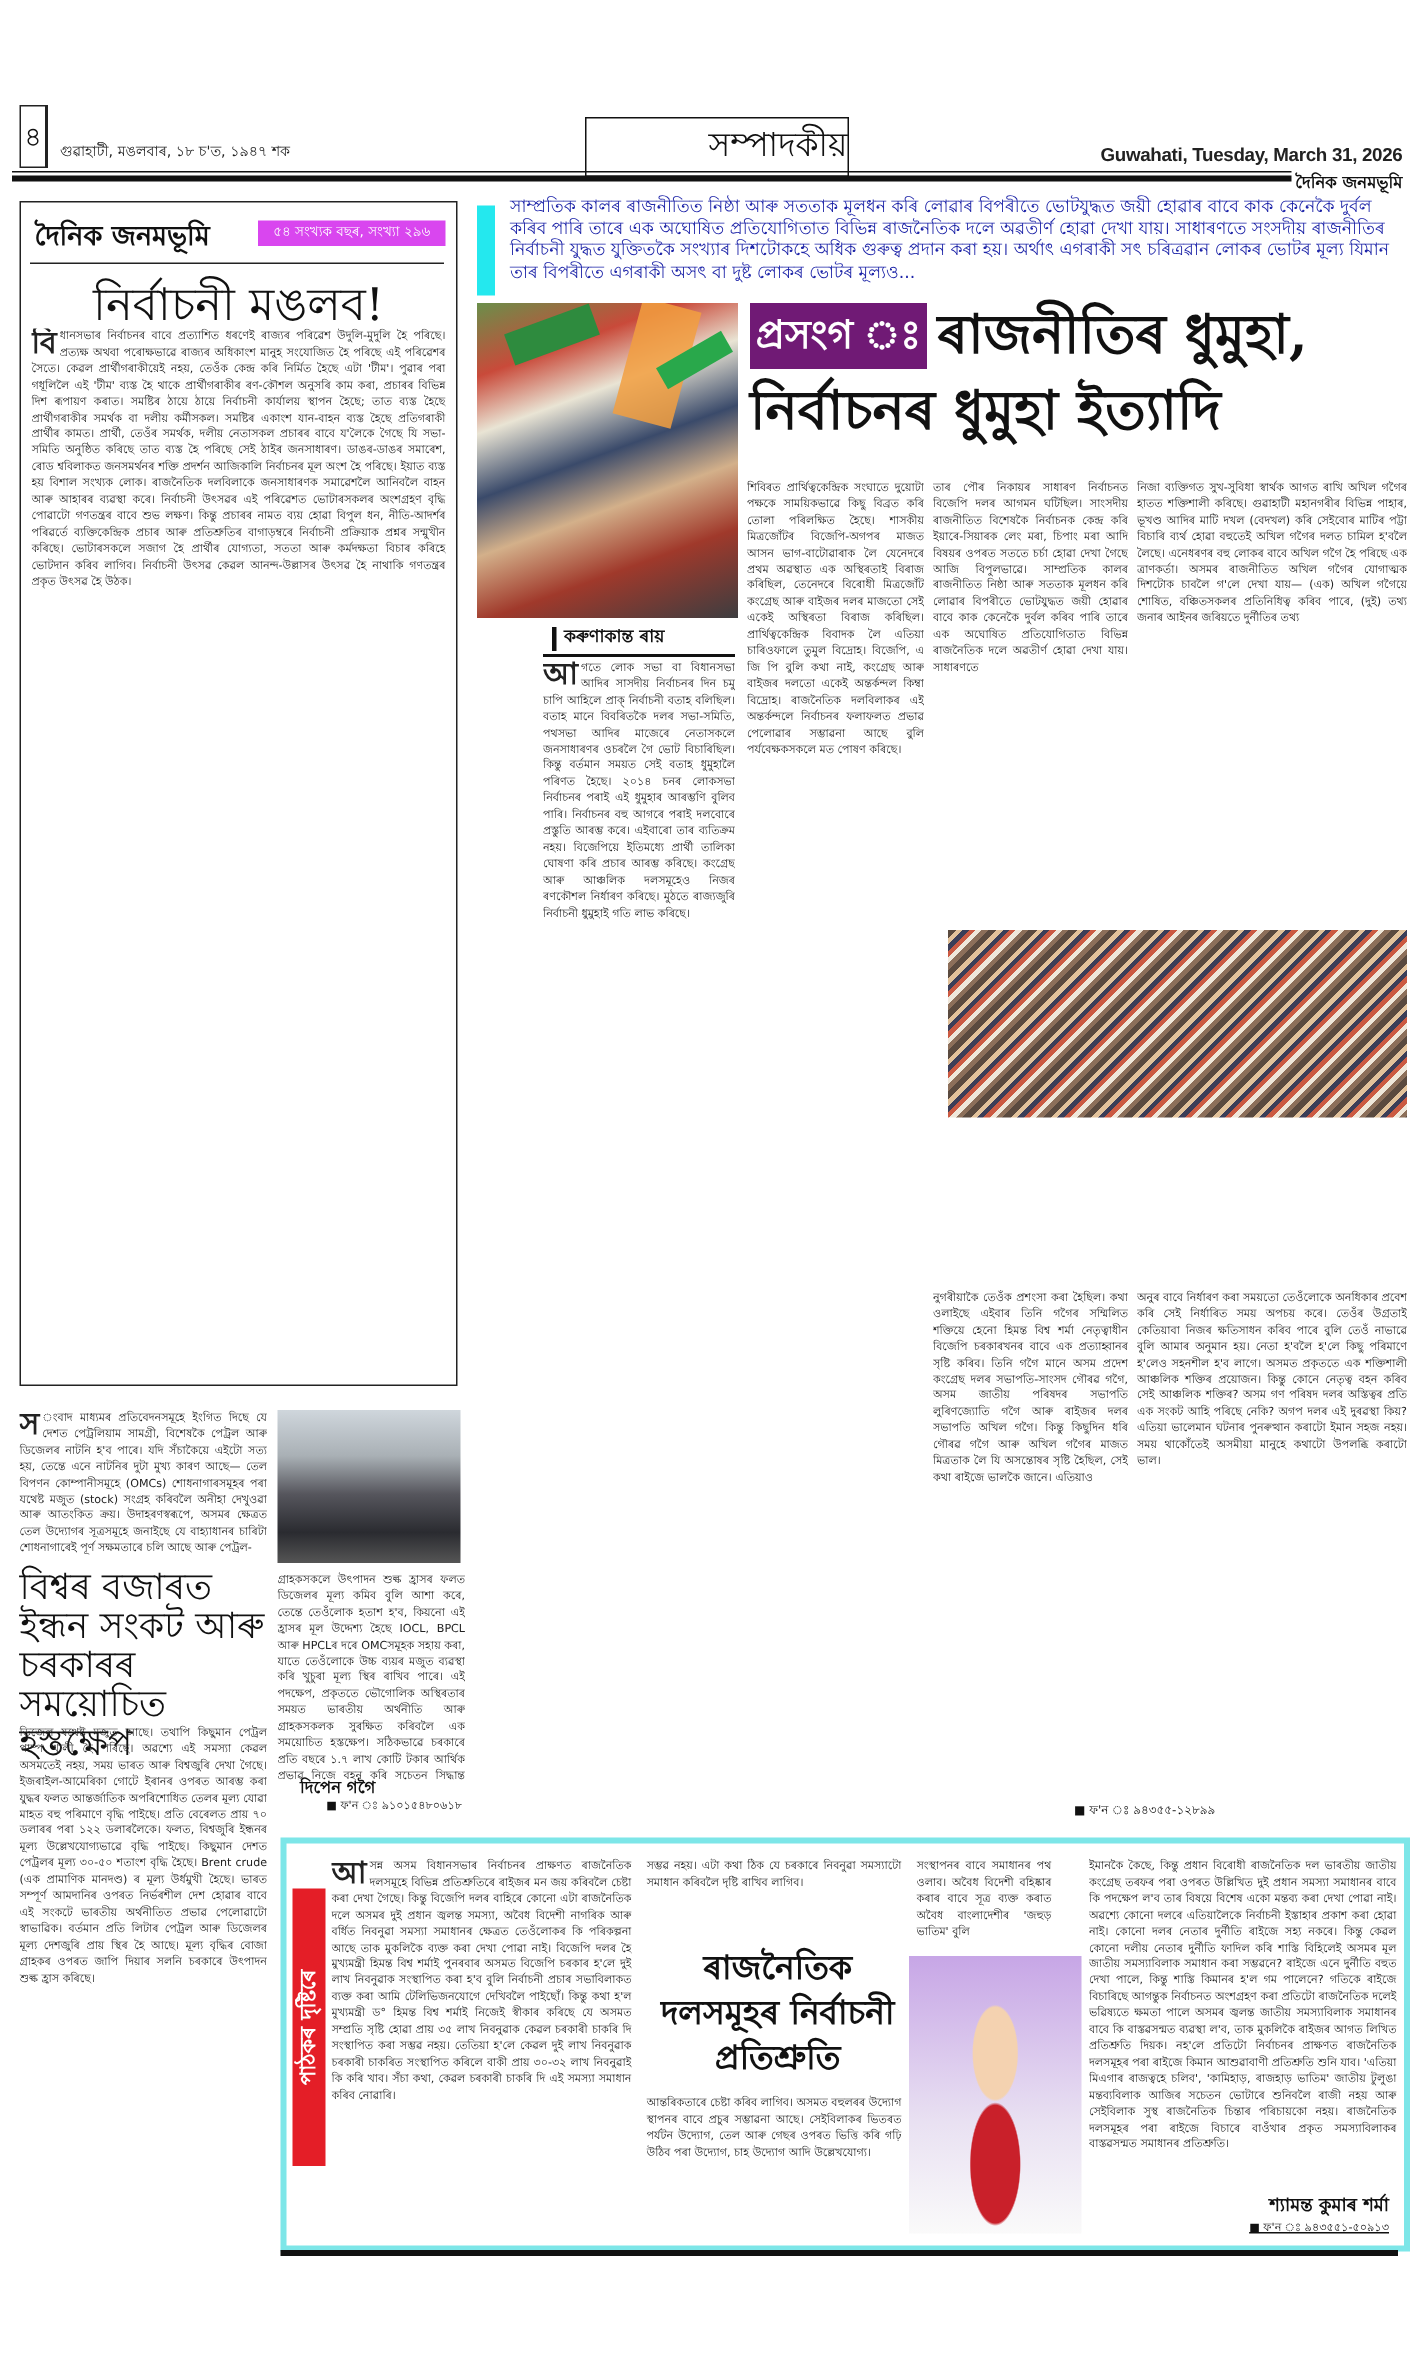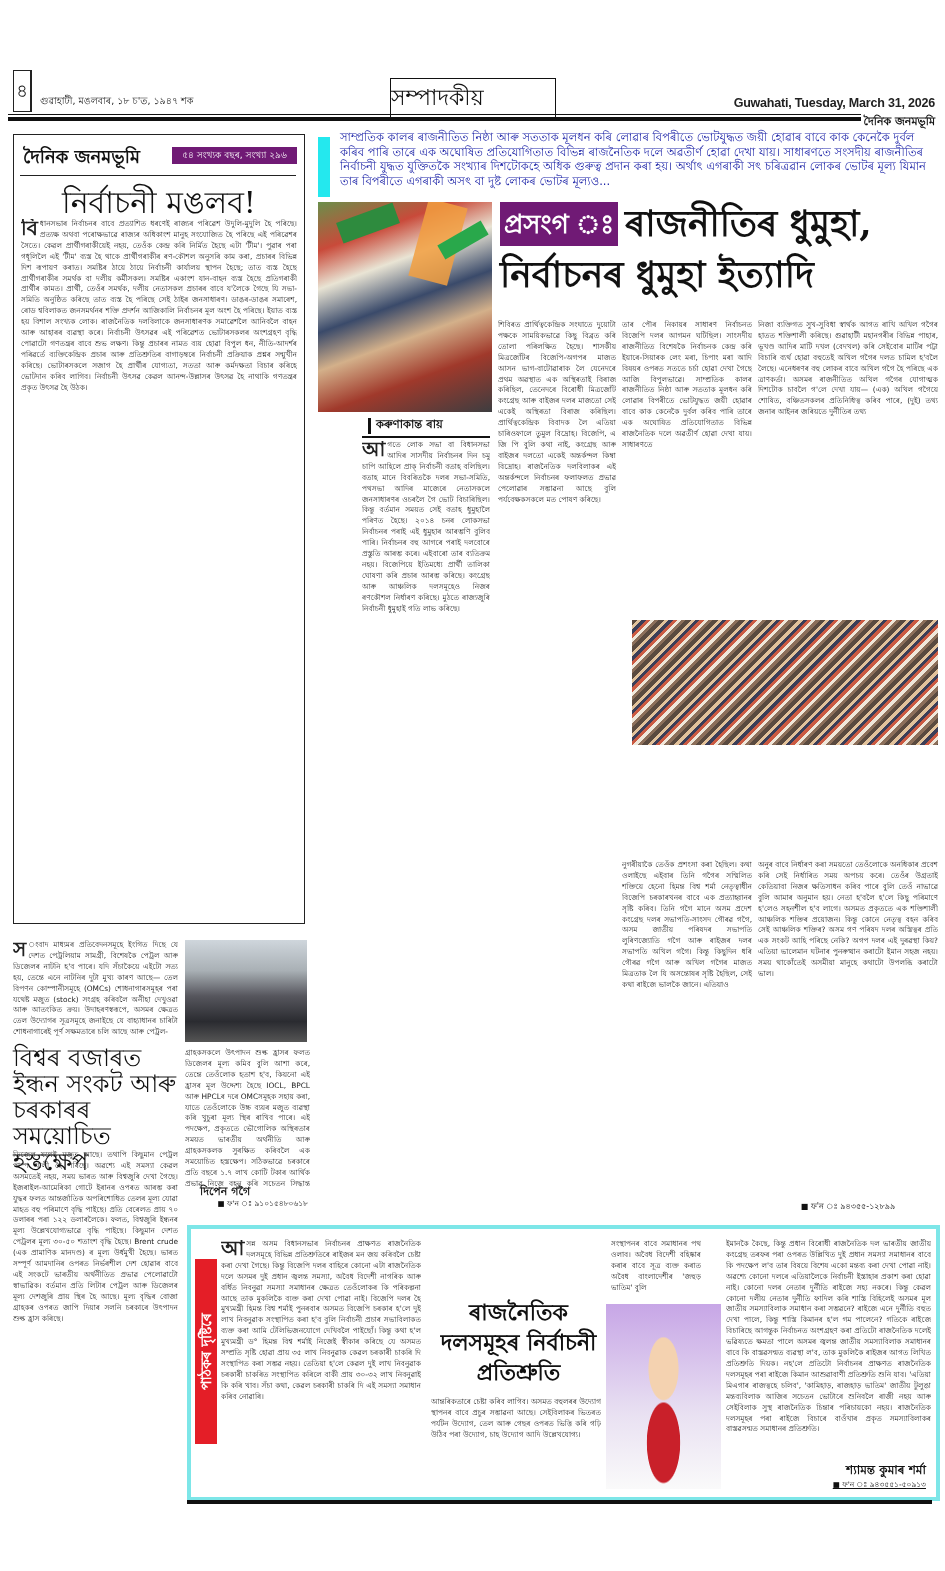--- a/index.html
+++ b/index.html
@@ -6,31 +6,31 @@
   body { width:945px; height:1571px; position:relative; overflow:hidden;
          font-family:"DejaVu Sans", sans-serif; color:#111; }
   .abs { position:absolute; }
 
   
   .page-num { left:13px; top:70px; width:16px; height:40px; border:1px solid #222;
               border-right:2px solid #222; font-size:18px; line-height:40px; text-align:center;
               font-family:"Liberation Sans", sans-serif; }
   .date-bn { left:40px; top:94px; font-size:9.5px; color:#222; }
   .section-box { left:217px; top:78px; width:88px; height:38px; border:1.5px solid #111;
-                 font-family:"DejaVu Serif", serif; font-size:23px; line-height:38px; text-align:left; font-weight:bold; }
+                 font-family:"DejaVu Serif", serif; font-size:23px; line-height:38px; text-align:right; font-weight:bold;padding-left:10px; }
   .section-box.wide { left:390px; width:164px; font-weight:normal; font-size:22px; }
   .date-en { right:10px; top:96px; font-family:"Liberation Sans", sans-serif; font-size:12.5px; font-weight:bold; color:#222; letter-spacing:-0.2px; }
   .rule-thick { left:8px; top:117px; width:905px; height:4px; background:#111; }
   .rule-thin { left:8px; top:114px; width:905px; height:1px; background:#111; }
   .brand-tag { right:10px; top:113px; font-size:11px; font-weight:bold; background:#fff; padding-left:3px; }
 
   
   .editorial { left:13px; top:134px; width:290px; height:788px; border:1px solid #222; }
   .ed-brand { left:9px; top:8px; font-family:"DejaVu Serif", serif; font-size:18px; font-weight:bold; }
-  .ed-issue { left:158px; top:12px; width:125px; height:17px; background:#701a75; color:#fff;
+  .ed-issue { left:158px; top:12px; width:125px; height:17px; background:#d946ef; color:#fff;
               font-size:9px; line-height:17px; text-align:center; }
   .ed-rule { left:6px; top:40px; width:276px; height:1px; background:#222; }
   .ed-title { left:0; top:44px; width:290px; text-align:center; font-family:"DejaVu Serif", serif; font-size:30px; }
   .body-text { font-size:7.4px; line-height:10.9px; color:#222; text-align:justify; }
   .drop { font-size:20px; font-weight:bold; float:left; line-height:18px; margin-right:2px; font-family:"DejaVu Serif", serif; }
   .ed-body { left:7px; top:84px; width:276px; height:700px; overflow:hidden; }
 
   
   .stand-bar { left:318px; top:137px; width:12px; height:60px; background:#24e8ee; }
   .stand-text { left:340px; top:130px; width:600px; font-size:11.5px; line-height:14.6px; color:#1d24a8; }
@@ -122,37 +122,38 @@
 
 <div class="abs col1 body-text">
   <span class="drop">আ</span><span>গতে লোক সভা বা বিধানসভা আদিৰ সাসদীয় নিৰ্বাচনৰ দিন চমু চাপি আহিলে প্ৰাক্ নিৰ্বাচনী বতাহ বলিছিল। বতাহ মানে বিবৰিতকৈ দলৰ সভা-সমিতি, পথসভা আদিৰ মাজেৰে নেতাসকলে জনসাধাৰণৰ ওচৰলৈ গৈ ভোট বিচাৰিছিল। কিন্তু বৰ্তমান সময়ত সেই বতাহ ধুমুহালৈ পৰিণত হৈছে। ২০১৪ চনৰ লোকসভা নিৰ্বাচনৰ পৰাই এই ধুমুহাৰ আৰম্ভণি বুলিব পাৰি। নিৰ্বাচনৰ বহু আগৰে পৰাই দলবোৰে প্ৰস্তুতি আৰম্ভ কৰে। এইবাৰো তাৰ ব্যতিক্ৰম নহয়। বিজেপিয়ে ইতিমধ্যে প্ৰাৰ্থী তালিকা ঘোষণা কৰি প্ৰচাৰ আৰম্ভ কৰিছে। কংগ্ৰেছ আৰু আঞ্চলিক দলসমূহেও নিজৰ ৰণকৌশল নিৰ্ধাৰণ কৰিছে। মুঠতে ৰাজ্যজুৰি নিৰ্বাচনী ধুমুহাই গতি লাভ কৰিছে।</span>
 </div>
 <div class="abs col2 body-text">শিবিৰত প্ৰাৰ্থিত্বকেন্দ্ৰিক সংঘাতে দুয়োটা পক্ষকে সাময়িকভাৱে কিছু বিব্ৰত কৰি তোলা পৰিলক্ষিত হৈছে। শাসকীয় মিত্ৰজোঁটৰ বিজেপি-অগপৰ মাজত আসন ভাগ-বাটোৱাৰাক লৈ যেনেদৰে প্ৰথম অৱস্থাত এক অস্থিৰতাই বিৰাজ কৰিছিল, তেনেদৰে বিৰোধী মিত্ৰজোঁট কংগ্ৰেছ আৰু বাইজৰ দলৰ মাজতো সেই একেই অস্থিৰতা বিৰাজ কৰিছিল। প্ৰাৰ্থিত্বকেন্দ্ৰিক বিবাদক লৈ এতিয়া চাৰিওফালে তুমুল বিদ্ৰোহ। বিজেপি, এ জি পি বুলি কথা নাই, কংগ্ৰেছ আৰু বাইজৰ দলতো একেই অন্তৰ্কন্দল কিম্বা বিদ্ৰোহ। ৰাজনৈতিক দলবিলাকৰ এই অন্তৰ্কন্দলে নিৰ্বাচনৰ ফলাফলত প্ৰভাৱ পেলোৱাৰ সম্ভাৱনা আছে বুলি পৰ্যবেক্ষকসকলে মত পোষণ কৰিছে।</div>
 <div class="abs col3 body-text">তাৰ পৌৰ নিকায়ৰ সাধাৰণ নিৰ্বাচনত বিজেপি দলৰ আগমন ঘটিছিল। সাংসদীয় ৰাজনীতিত বিশেষকৈ নিৰ্বাচনক কেন্দ্ৰ কৰি ইয়াৰে-সিয়াৰক লেং মৰা, চিপাং মৰা আদি বিষয়ৰ ওপৰত সততে চৰ্চা হোৱা দেখা গৈছে আজি বিপুলভাৱে। সাম্প্ৰতিক কালৰ ৰাজনীতিত নিষ্ঠা আৰু সততাক মূলধন কৰি লোৱাৰ বিপৰীতে ভোটযুদ্ধত জয়ী হোৱাৰ বাবে কাক কেনেকৈ দুৰ্বল কৰিব পাৰি তাৰে এক অঘোষিত প্ৰতিযোগিতাত বিভিন্ন ৰাজনৈতিক দলে অৱতীৰ্ণ হোৱা দেখা যায়। সাধাৰণতে</div>
 <div class="abs col4 body-text">নিজা ব্যক্তিগত সুখ-সুবিধা স্বাৰ্থক আগত ৰাখি অখিল গগৈৰ হাতত শক্তিশালী কৰিছে। গুৱাহাটী মহানগৰীৰ বিভিন্ন পাহাৰ, ভূখণ্ড আদিৰ মাটি দখল (বেদখল) কৰি সেইবোৰ মাটিৰ পট্টা বিচাৰি ব্যৰ্থ হোৱা বহুতেই অখিল গগৈৰ দলত চামিল হ'বলৈ লৈছে। এনেধৰণৰ বহু লোকৰ বাবে অখিল গগৈ হৈ পৰিছে এক ত্ৰাণকৰ্তা। অসমৰ ৰাজনীতিত অখিল গগৈৰ যোগাত্মক দিশটোক চাবলৈ গ'লে দেখা যায়— (এক) অখিল গগৈয়ে শোষিত, বঞ্চিতসকলৰ প্ৰতিনিধিত্ব কৰিব পাৰে, (দুই) তথ্য জনাৰ আইনৰ জৰিয়তে দুৰ্নীতিৰ তথ্য</div>
 <div class="abs crowd-proxy"></div>
 <div class="abs col3b body-text">নুগৰীয়াকৈ তেওঁক প্ৰশংসা কৰা হৈছিল। কথা ওলাইছে এইবাৰ তিনি গগৈৰ সম্মিলিত শক্তিয়ে হেনো হিমন্ত বিশ্ব শৰ্মা নেতৃত্বাধীন বিজেপি চৰকাৰখনৰ বাবে এক প্ৰত্যাহ্বানৰ সৃষ্টি কৰিব। তিনি গগৈ মানে অসম প্ৰদেশ কংগ্ৰেছ দলৰ সভাপতি-সাংসদ গৌৰৱ গগৈ, অসম জাতীয় পৰিষদৰ সভাপতি লুৰিণজ্যোতি গগৈ আৰু ৰাইজৰ দলৰ সভাপতি অখিল গগৈ। কিন্তু কিছুদিন ধৰি গৌৰৱ গগৈ আৰু অখিল গগৈৰ মাজত মিত্ৰতাক লৈ যি অসন্তোষৰ সৃষ্টি হৈছিল, সেই কথা ৰাইজে ভালকৈ জানে। এতিয়াও</div>
 <div class="abs col4b body-text">অনুৰ বাবে নিৰ্ধাৰণ কৰা সময়তো তেওঁলোকে অনধিকাৰ প্ৰবেশ কৰি সেই নিৰ্ধাৰিত সময় অপচয় কৰে। তেওঁৰ উগ্ৰতাই কেতিয়াবা নিজৰ ক্ষতিসাধন কৰিব পাৰে বুলি তেওঁ নাভাৱে বুলি আমাৰ অনুমান হয়। নেতা হ'বলৈ হ'লে কিছু পৰিমাণে হ'লেও সহনশীল হ'ব লাগে। অসমত প্ৰকৃততে এক শক্তিশালী আঞ্চলিক শক্তিৰ প্ৰয়োজন। কিন্তু কোনে নেতৃত্ব বহন কৰিব সেই আঞ্চলিক শক্তিৰ? অসম গণ পৰিষদ দলৰ অস্তিত্বৰ প্ৰতি এক সংকট আহি পৰিছে নেকি? অগপ দলৰ এই দুৰৱস্থা কিয়? এতিয়া ভালেমান ঘটনাৰ পুনৰুত্থান কৰাটো ইমান সহজ নহয়। সময় থাকোঁতেই অসমীয়া মানুহে কথাটো উপলব্ধি কৰাটো ভাল।</div>
-<div class="abs" style="left:758px;top:1200px;width:180px;text-align:center;font-size:8px;">■ ফ'ন ঃ ৯৪৩৫৫-১২৮৯৯</div>
+<div class="abs" style="left:716px;top:1200px;width:180px;text-align:left;font-size:8px;">■ ফ'ন ঃ ৯৪৩৫৫-১২৮৯৯</div>
 
 <div class="abs body-text" style="left:13px;top:940px;width:165px;height:100px;overflow:hidden;">
   <span class="drop">স</span><span>ংবাদ মাধ্যমৰ প্ৰতিবেদনসমূহে ইংগিত দিছে যে দেশত পেট্ৰলিয়াম সামগ্ৰী, বিশেষকৈ পেট্ৰল আৰু ডিজেলৰ নাটনি হ'ব পাৰে। যদি সঁচাকৈয়ে এইটো সত্য হয়, তেন্তে এনে নাটনিৰ দুটা মুখ্য কাৰণ আছে— তেল বিপণন কোম্পানীসমূহে (OMCs) শোধনাগাৰসমূহৰ পৰা যথেষ্ট মজুত (stock) সংগ্ৰহ কৰিবলৈ অনীহা দেখুওৱা আৰু আতংকিত ক্ৰয়। উদাহৰণস্বৰূপে, অসমৰ ক্ষেত্ৰত তেল উদ্যোগৰ সূত্ৰসমূহে জনাইছে যে বাহ্যাধানৰ চাৰিটা শোধনাগাৰেই পূৰ্ণ সক্ষমতাৰে চলি আছে আৰু পেট্ৰল-</span>
 </div>
 <div class="abs fuel-photo"></div>
 <div class="abs" style="left:13px;top:1045px;width:165px;text-align:left;font-family:'DejaVu Serif',serif;font-size:24px;font-weight:normal;line-height:26px;">বিশ্বৰ বজাৰত ইন্ধন সংকট আৰু চৰকাৰৰ সময়োচিত হস্তক্ষেপ</div>
 <div class="abs body-text" style="left:13px;top:1150px;width:165px;height:415px;overflow:hidden;">ডিজেল যথেষ্ট মজুত আছে। তথাপি কিছুমান পেট্ৰল পাম্প খালী হৈ পৰিছে। অৱশ্যে এই সমস্যা কেৱল অসমতেই নহয়, সময় ভাৰত আৰু বিশ্বজুৰি দেখা গৈছে। ইজৰাইল-আমেৰিকা গোটে ইৰানৰ ওপৰত আৰম্ভ কৰা যুদ্ধৰ ফলত আন্তৰ্জাতিক অপৰিশোধিত তেলৰ মূল্য যোৱা মাহত বহু পৰিমাণে বৃদ্ধি পাইছে। প্ৰতি বেৰেলত প্ৰায় ৭০ ডলাৰৰ পৰা ১২২ ডলাৰলৈকে। ফলত, বিশ্বজুৰি ইন্ধনৰ মূল্য উল্লেখযোগ্যভাৱে বৃদ্ধি পাইছে। কিছুমান দেশত পেট্ৰলৰ মূল্য ৩০-৫০ শতাংশ বৃদ্ধি হৈছে। Brent crude (এক প্ৰামাণিক মানদণ্ড) ৰ মূল্য উৰ্ধমুখী হৈছে। ভাৰত সম্পূৰ্ণ আমদানিৰ ওপৰত নিৰ্ভৰশীল দেশ হোৱাৰ বাবে এই সংকটে ভাৰতীয় অৰ্থনীতিত প্ৰভাৱ পেলোৱাটো স্বাভাৱিক। বৰ্তমান প্ৰতি লিটাৰ পেট্ৰল আৰু ডিজেলৰ মূল্য দেশজুৰি প্ৰায় স্থিৰ হৈ আছে। মূল্য বৃদ্ধিৰ বোজা গ্ৰাহকৰ ওপৰত জাপি দিয়াৰ সলনি চৰকাৰে উৎপাদন শুল্ক হ্ৰাস কৰিছে।</div>
 <div class="abs fuel-right body-text">গ্ৰাহকসকলে উৎপাদন শুল্ক হ্ৰাসৰ ফলত ডিজেলৰ মূল্য কমিব বুলি আশা কৰে, তেন্তে তেওঁলোক হতাশ হ'ব, কিয়নো এই হ্ৰাসৰ মূল উদ্দেশ্য হৈছে IOCL, BPCL আৰু HPCLৰ দৰে OMCসমূহক সহায় কৰা, যাতে তেওঁলোকে উচ্চ ব্যয়ৰ মজুত ব্যৱস্থা কৰি খুচুৰা মূল্য স্থিৰ ৰাখিব পাৰে। এই পদক্ষেপ, প্ৰকৃততে ভৌগোলিক অস্থিৰতাৰ সময়ত ভাৰতীয় অৰ্থনীতি আৰু গ্ৰাহকসকলক সুৰক্ষিত কৰিবলৈ এক সময়োচিত হস্তক্ষেপ। সঠিকভাৱে চৰকাৰে প্ৰতি বছৰে ১.৭ লাখ কোটি টকাৰ আৰ্থিক প্ৰভাৱ নিজে বহন কৰি সচেতন সিদ্ধান্ত গ্ৰহণ কৰিছে।</div>
 <div class="abs fuel-sig">দিপেন গগৈ</div>
 <div class="abs fuel-phone">■ ফ'ন ঃ ৯১০১৫৪৮০৬১৮</div>
 
 <div class="abs readers">
   <div class="abs readers-tab">পাঠকৰ দৃষ্টিৰে</div>
   <div class="abs r-col1 body-text">
     <span class="drop">আ</span><span>সন্ন অসম বিধানসভাৰ নিৰ্বাচনৰ প্ৰাক্ষণত ৰাজনৈতিক দলসমূহে বিভিন্ন প্ৰতিশ্ৰুতিৰে ৰাইজৰ মন জয় কৰিবলৈ চেষ্টা কৰা দেখা গৈছে। কিন্তু বিজেপি দলৰ বাহিৰে কোনো এটা ৰাজনৈতিক দলে অসমৰ দুই প্ৰধান জ্বলন্ত সমস্যা, অবৈধ বিদেশী নাগৰিক আৰু বৰ্ধিত নিবনুৱা সমস্যা সমাধানৰ ক্ষেত্ৰত তেওঁলোকৰ কি পৰিকল্পনা আছে তাক মুকলিকৈ ব্যক্ত কৰা দেখা পোৱা নাই। বিজেপি দলৰ হৈ মুখ্যমন্ত্ৰী হিমন্ত বিশ্ব শৰ্মাই পুনৰবাৰ অসমত বিজেপি চৰকাৰ হ'লে দুই লাখ নিবনুৱাক সংস্থাপিত কৰা হ'ব বুলি নিৰ্বাচনী প্ৰচাৰ সভাবিলাকত ব্যক্ত কৰা আমি টেলিভিজনযোগে দেখিবলৈ পাইছোঁ। কিন্তু কথা হ'ল মুখ্যমন্ত্ৰী ড° হিমন্ত বিশ্ব শৰ্মাই নিজেই স্বীকাৰ কৰিছে যে অসমত সম্প্ৰতি সৃষ্টি হোৱা প্ৰায় ৩৫ লাখ নিবনুৱাক কেৱল চৰকাৰী চাকৰি দি সংস্থাপিত কৰা সম্ভৱ নহয়। তেতিয়া হ'লে কেৱল দুই লাখ নিবনুৱাক চৰকাৰী চাকৰিত সংস্থাপিত কৰিলে বাকী প্ৰায় ৩০-৩২ লাখ নিবনুৱাই কি কৰি খাব। সঁচা কথা, কেৱল চৰকাৰী চাকৰি দি এই সমস্যা সমাধান কৰিব নোৱাৰি।</span>
   </div>
+  <div class="abs r-col2 body-text">সম্ভৱ নহয়। এটা কথা ঠিক যে চৰকাৰে নিবনুৱা সমস্যাটো সমাধান কৰিবলৈ দৃষ্টি ৰাখিব লাগিব।</div>
   <div class="abs r-title">ৰাজনৈতিক দলসমূহৰ নিৰ্বাচনী প্ৰতিশ্ৰুতি</div>
   <div class="abs r-col2b body-text">আন্তৰিকতাৰে চেষ্টা কৰিব লাগিব। অসমত বহুলৰৰ উদ্যোগ স্থাপনৰ বাবে প্ৰচুৰ সম্ভাৱনা আছে। সেইবিলাকৰ ভিতৰত পৰ্যটন উদ্যোগ, তেল আৰু গেছৰ ওপৰত ভিত্তি কৰি গঢ়ি উঠিব পৰা উদ্যোগ, চাহ উদ্যোগ আদি উল্লেখযোগ্য।</div>
   <div class="abs r-col3 body-text">সংস্থাপনৰ বাবে সমাধানৰ পথ ওলাব। অবৈধ বিদেশী বহিষ্কাৰ কৰাৰ বাবে সূত্ৰ ব্যক্ত কৰাত অবৈধ বাংলাদেশীৰ 'জহুড় ভাতিম' বুলি</div>
   <div class="abs cartoon"></div>
   <div class="abs r-col4 body-text">ইমানকৈ কৈছে, কিন্তু প্ৰধান বিৰোধী ৰাজনৈতিক দল ভাৰতীয় জাতীয় কংগ্ৰেছ তৰফৰ পৰা ওপৰত উল্লিখিত দুই প্ৰধান সমস্যা সমাধানৰ বাবে কি পদক্ষেপ ল'ব তাৰ বিষয়ে বিশেষ একো মন্তব্য কৰা দেখা পোৱা নাই। অৱশ্যে কোনো দলৰে এতিয়ালৈকে নিৰ্বাচনী ইস্তাহাৰ প্ৰকাশ কৰা হোৱা নাই। কোনো দলৰ নেতাৰ দুৰ্নীতি ৰাইজে সহ্য নকৰে। কিন্তু কেৱল কোনো দলীয় নেতাৰ দুৰ্নীতি ফাদিল কৰি শাস্তি বিহিলেই অসমৰ মূল জাতীয় সমস্যাবিলাক সমাধান কৰা সম্ভৱনে? ৰাইজে এনে দুৰ্নীতি বহুত দেখা পালে, কিন্তু শাস্তি কিমানৰ হ'ল গম পালেনে? গতিকে ৰাইজে বিচাৰিছে আগন্তুক নিৰ্বাচনত অংশগ্ৰহণ কৰা প্ৰতিটো ৰাজনৈতিক দলেই ভৱিষ্যতে ক্ষমতা পালে অসমৰ জ্বলন্ত জাতীয় সমস্যাবিলাক সমাধানৰ বাবে কি বাস্তৱসন্মত ব্যৱস্থা ল'ব, তাক মুকলিকৈ ৰাইজৰ আগত লিখিত প্ৰতিশ্ৰুতি দিয়ক। নহ'লে প্ৰতিটো নিৰ্বাচনৰ প্ৰাক্ষণত ৰাজনৈতিক দলসমূহৰ পৰা ৰাইজে কিমান আশুৱাবাণী প্ৰতিশ্ৰুতি শুনি যাব। 'এতিয়া মিএগাৰ ৰাজত্বহে চলিব', 'কামিহাড়, ৰাজহাড় ভাতিম' জাতীয় টুলুঙা মন্তব্যবিলাক আজিৰ সচেতন ভোটাৰে শুনিবলৈ ৰাজী নহয় আৰু সেইবিলাক সুস্থ ৰাজনৈতিক চিন্তাৰ পৰিচায়কো নহয়। ৰাজনৈতিক দলসমূহৰ পৰা ৰাইজে বিচাৰে বাওঁখাৰ প্ৰকৃত সমস্যাবিলাকৰ বাস্তৱসন্মত সমাধানৰ প্ৰতিশ্ৰুতি।</div>
   <div class="abs r-sig">শ্যামন্ত কুমাৰ শৰ্মা</div>
   <div class="abs r-phone">■ ফ'ন ঃ ৯৪৩৫৫১-৫০৯১৩</div>
 </div>
 <div class="abs bottom-rule"></div>
 

